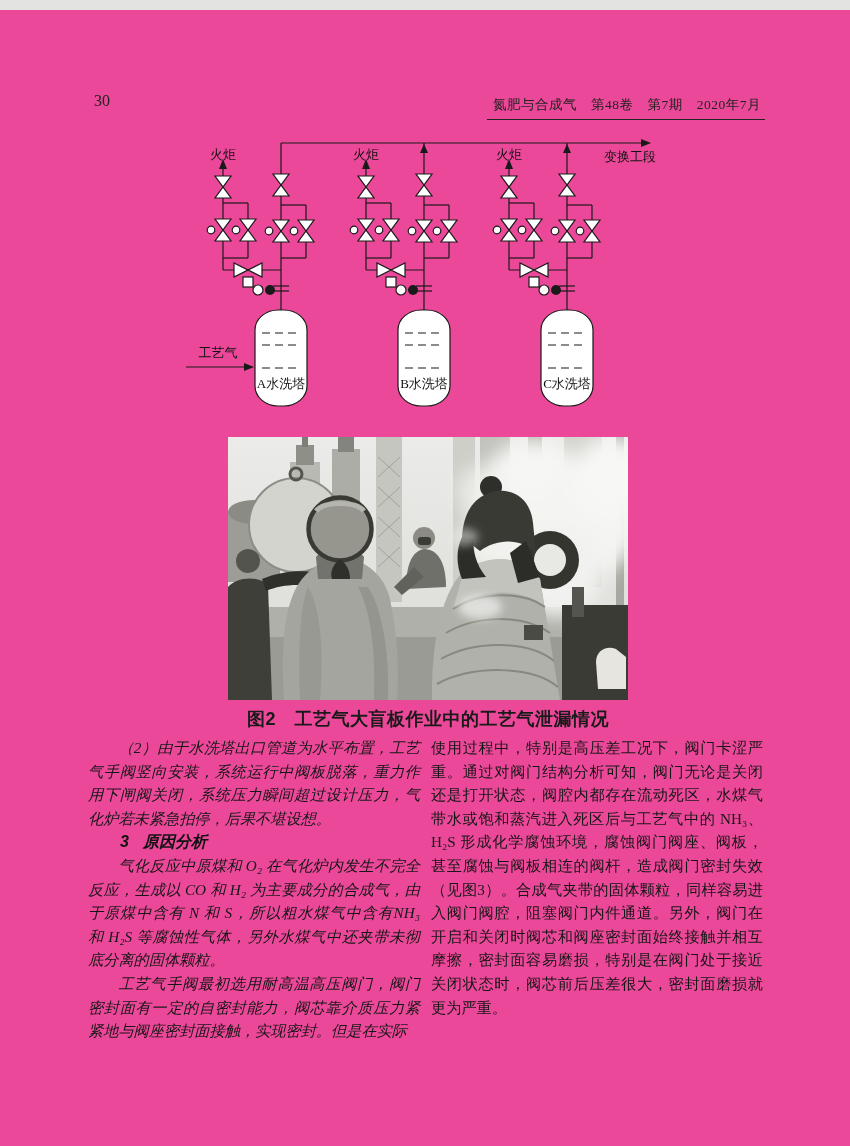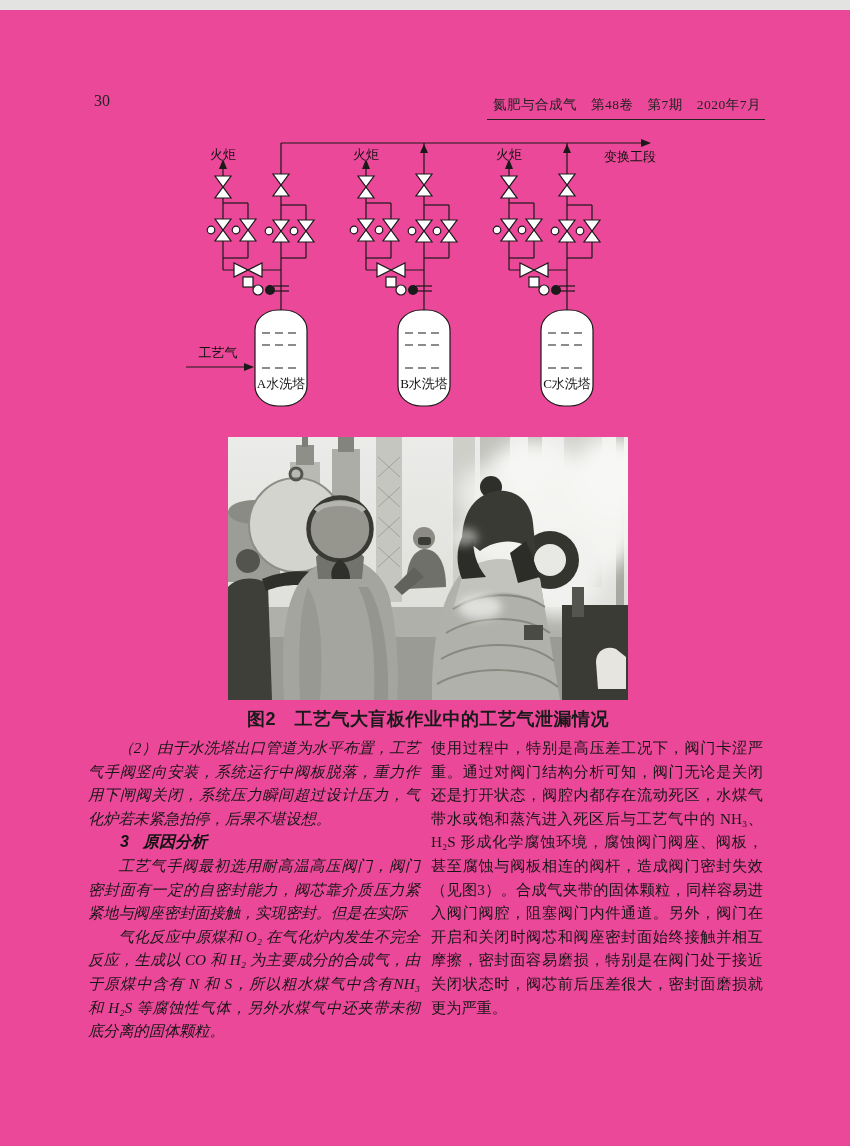--- a/index.html
+++ b/index.html
@@ -237,20 +237,20 @@
       <ellipse cx="236" cy="100" rx="14" ry="9" fill="#ececea" opacity=".5"></ellipse>
     </g>
   </svg>
   <div id="fig2-caption">图2　工艺气大盲板作业中的工艺气泄漏情况</div>
 
   <div id="col-left" class="col">
     <p>（2）由于水洗塔出口管道为水平布置，工艺气手阀竖向安装，系统运行中阀板脱落，重力作用下闸阀关闭，系统压力瞬间超过设计压力，气化炉若未紧急拍停，后果不堪设想。</p>
     <p class="sec-heading">
       <span class="sec-num">3</span><span>原因分析</span>
     </p>
+    <p>气化反应中原煤和 O₂ 在气化炉内发生不完全反应，生成以 CO 和 H₂ 为主要成分的合成气，由于原煤中含有 N 和 S，所以粗水煤气中含有NH₃ 和 H₂S 等腐蚀性气体，另外水煤气中还夹带未彻底分离的固体颗粒。</p>
     <p>工艺气手阀最初选用耐高温高压阀门，阀门密封面有一定的自密封能力，阀芯靠介质压力紧紧地与阀座密封面接触，实现密封。但是在实际</p>
-    <p>气化反应中原煤和 O₂ 在气化炉内发生不完全反应，生成以 CO 和 H₂ 为主要成分的合成气，由于原煤中含有 N 和 S，所以粗水煤气中含有NH₃ 和 H₂S 等腐蚀性气体，另外水煤气中还夹带未彻底分离的固体颗粒。</p>
   </div>
 
   <div id="col-right" class="col">
     <p class="no-indent">使用过程中，特别是高压差工况下，阀门卡涩严重。通过对阀门结构分析可知，阀门无论是关闭还是打开状态，阀腔内都存在流动死区，水煤气带水或饱和蒸汽进入死区后与工艺气中的 NH₃、H₂S 形成化学腐蚀环境，腐蚀阀门阀座、阀板，甚至腐蚀与阀板相连的阀杆，造成阀门密封失效（见图3）。合成气夹带的固体颗粒，同样容易进入阀门阀腔，阻塞阀门内件通道。另外，阀门在开启和关闭时阀芯和阀座密封面始终接触并相互摩擦，密封面容易磨损，特别是在阀门处于接近关闭状态时，阀芯前后压差很大，密封面磨损就更为严重。</p>
   </div>
 </div>
 
 </body></html>

